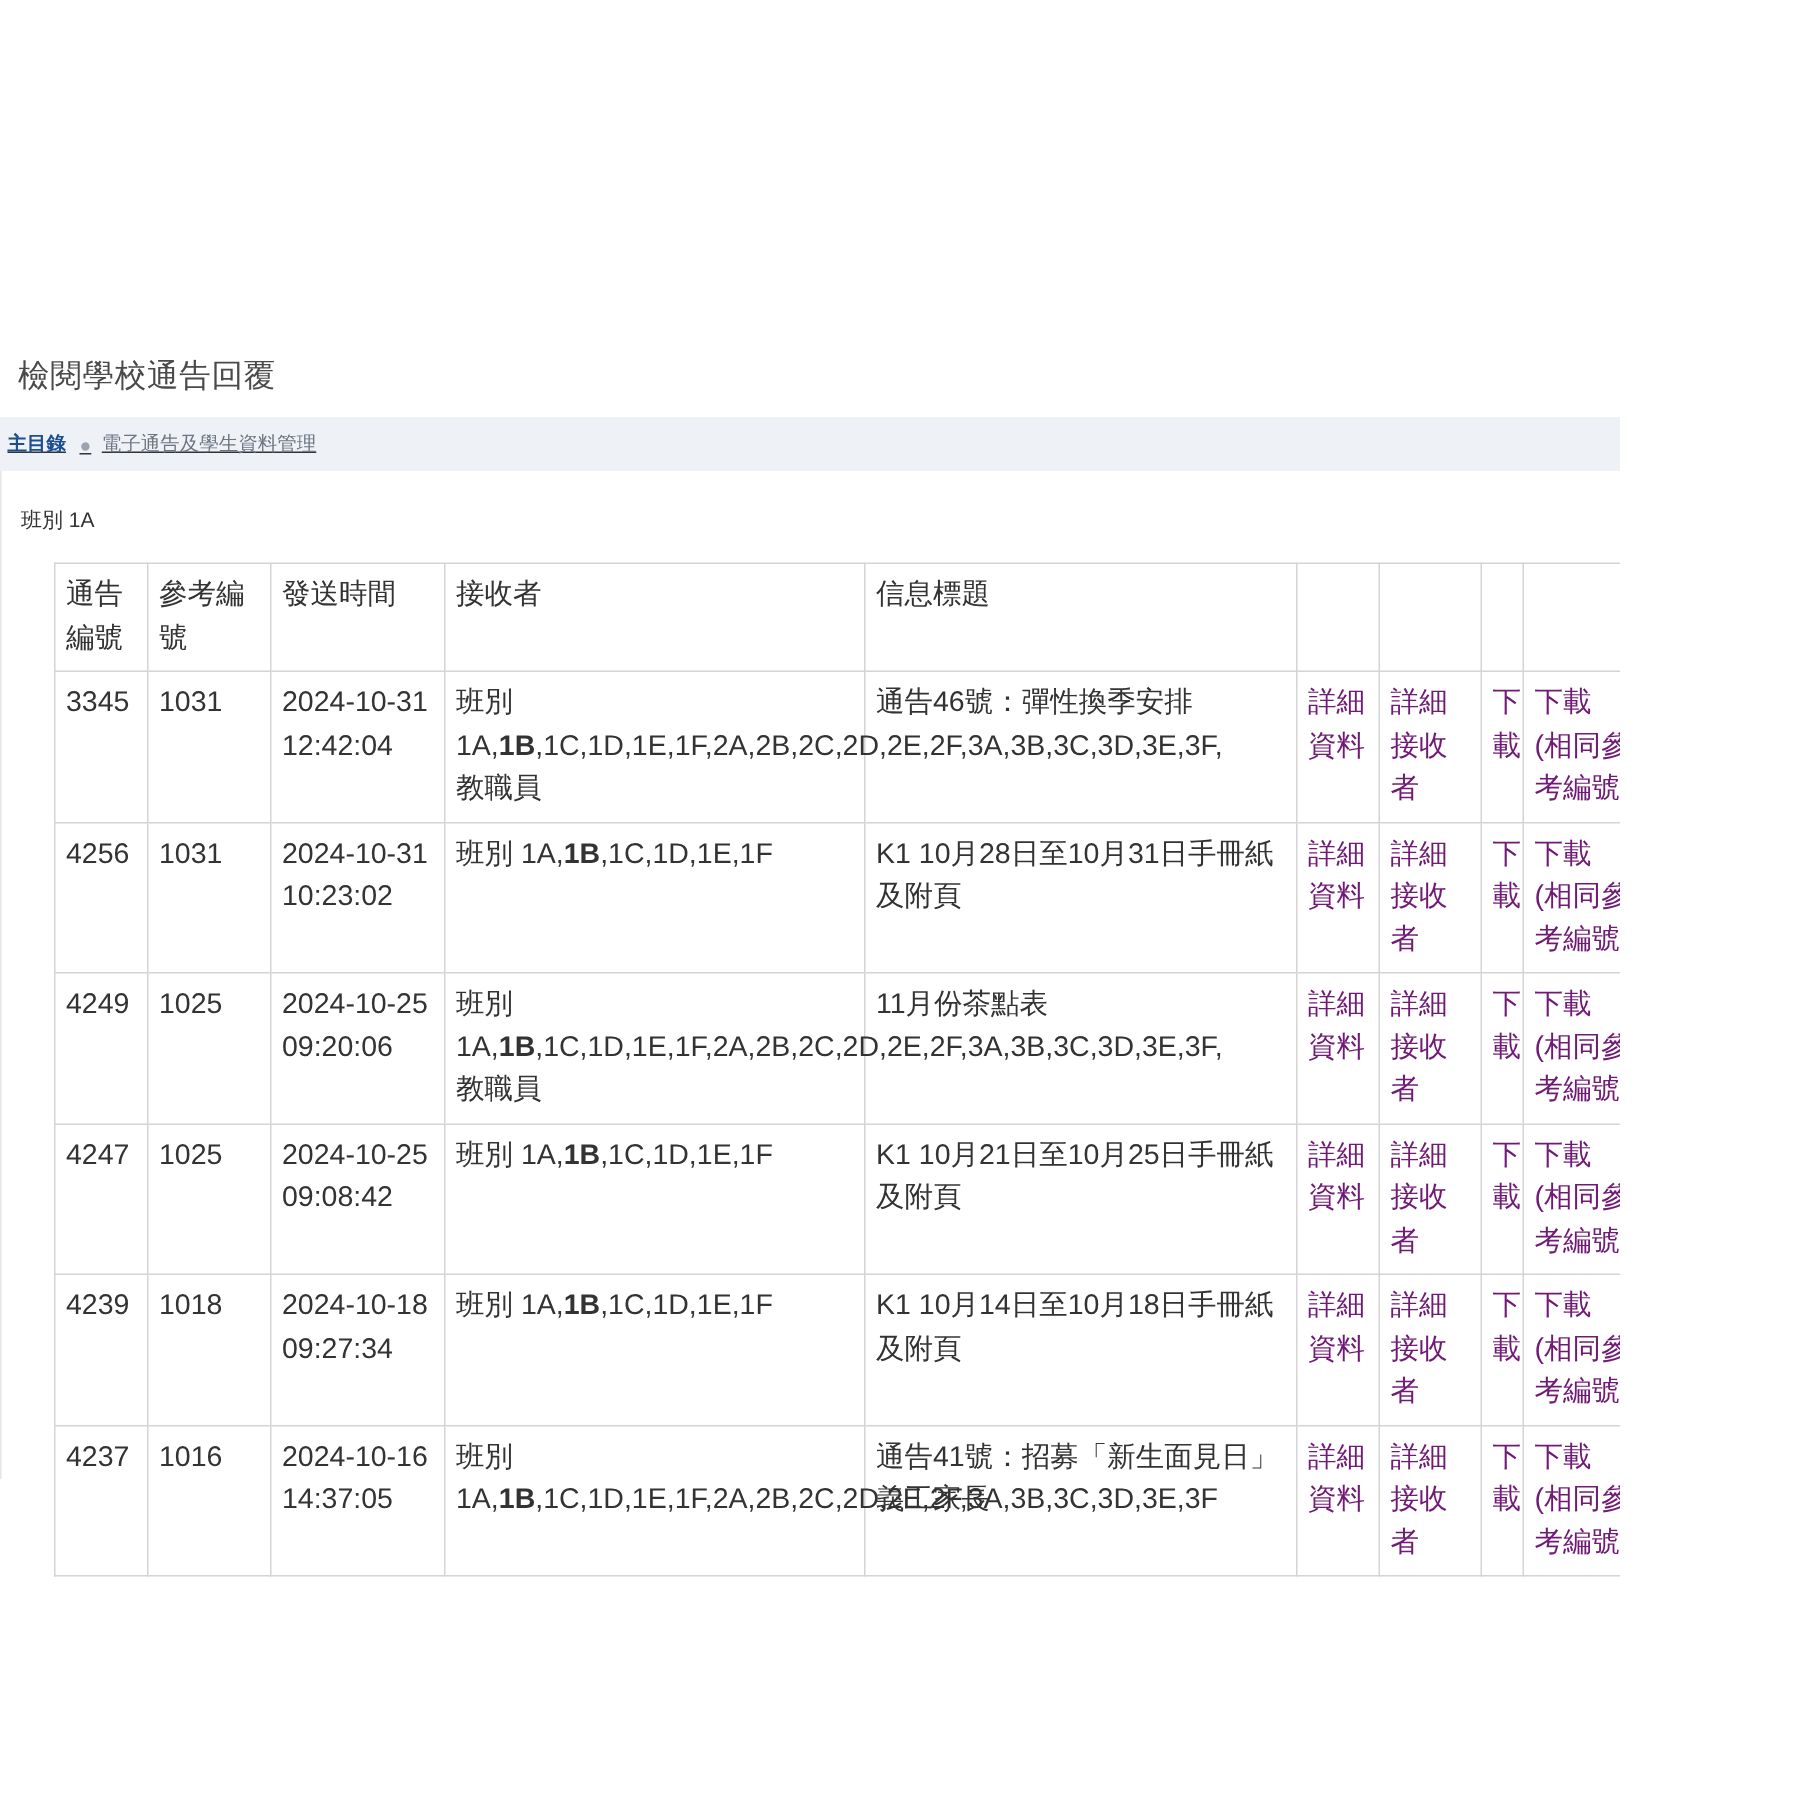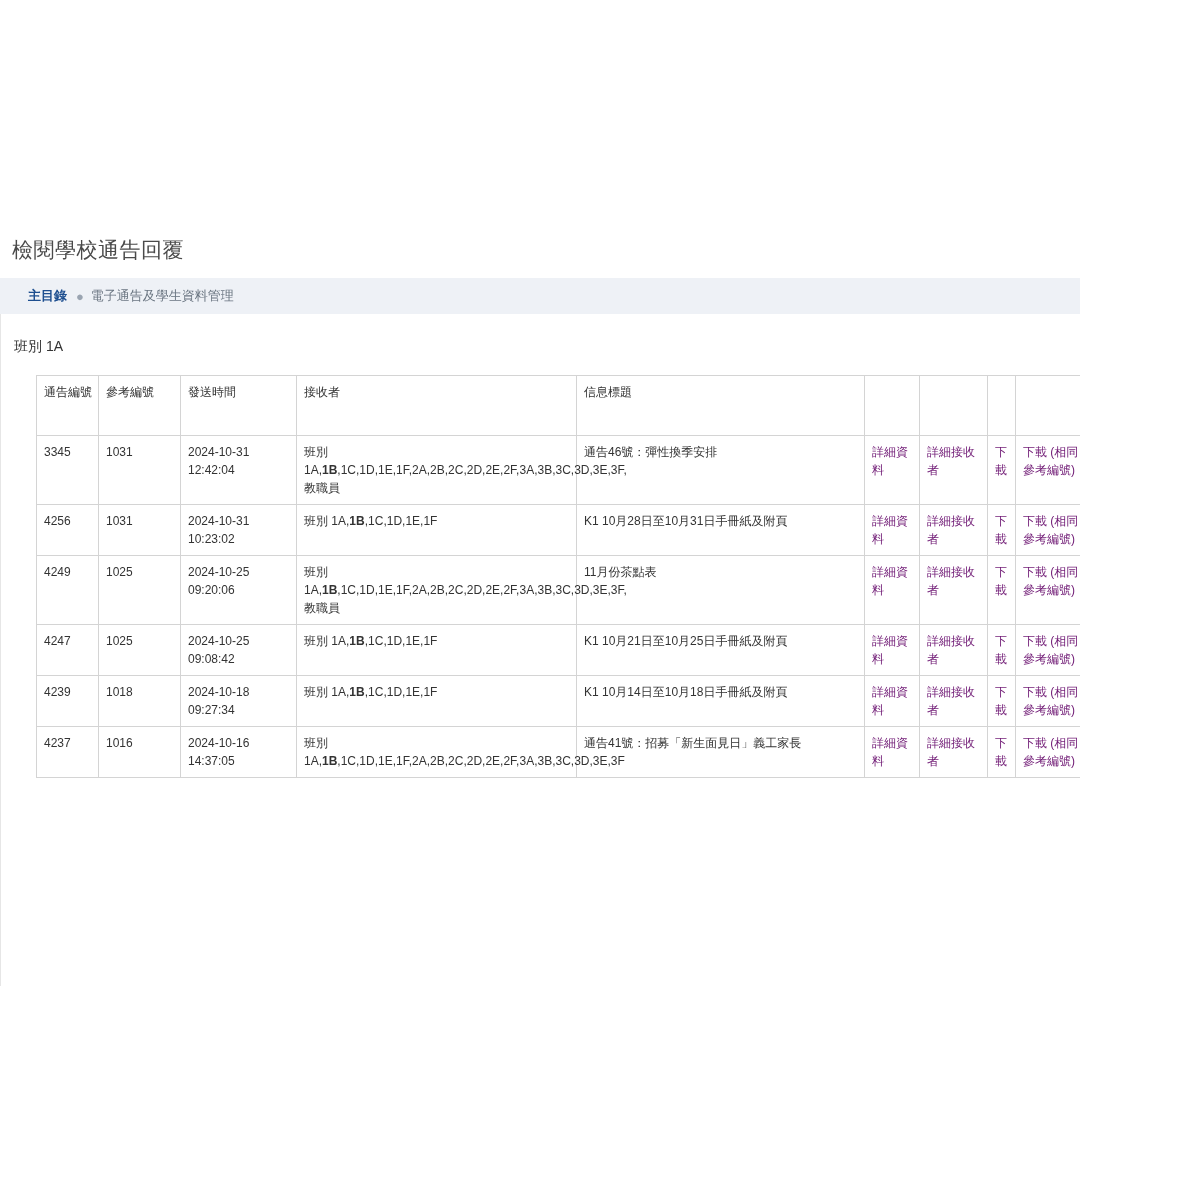--- a/index.html
+++ b/index.html
@@ -28,22 +28,23 @@
   }
   .breadcrumb-bar {
     position: absolute;
     left: 0px;
     top: 278px;
     width: 1168px;
     height: 36px;
     background: #eef1f6;
     display: flex;
     align-items: center;
-    padding-left: 28px;
+    padding-left: 5px;
     box-sizing: border-box;
+    text-decoration: underline;
   }
   .breadcrumb-link {
     font-size: 13px;
     color: #1d4e8f;
     text-decoration: none;
     font-weight: bold;
   }
   .breadcrumb-sep {
     color: #9aa4b1;
     font-size: 13px;
@@ -74,21 +75,21 @@
   .table-wrap {
     position: absolute;
     left: 36px;
     top: 375px;
     width: 1126px;
   }
   table.notices {
     border-collapse: collapse;
     width: 1126px;
     table-layout: fixed;
-    font-size: 12px;
+    font-size: 19px;
   }
   table.notices th, table.notices td {
     border: 1px solid #d4d4d4;
     vertical-align: top;
     padding: 7px 6px 7px 7px;
     line-height: 1.5;
   }
   table.notices thead th {
     font-weight: normal;
     color: #333333;

